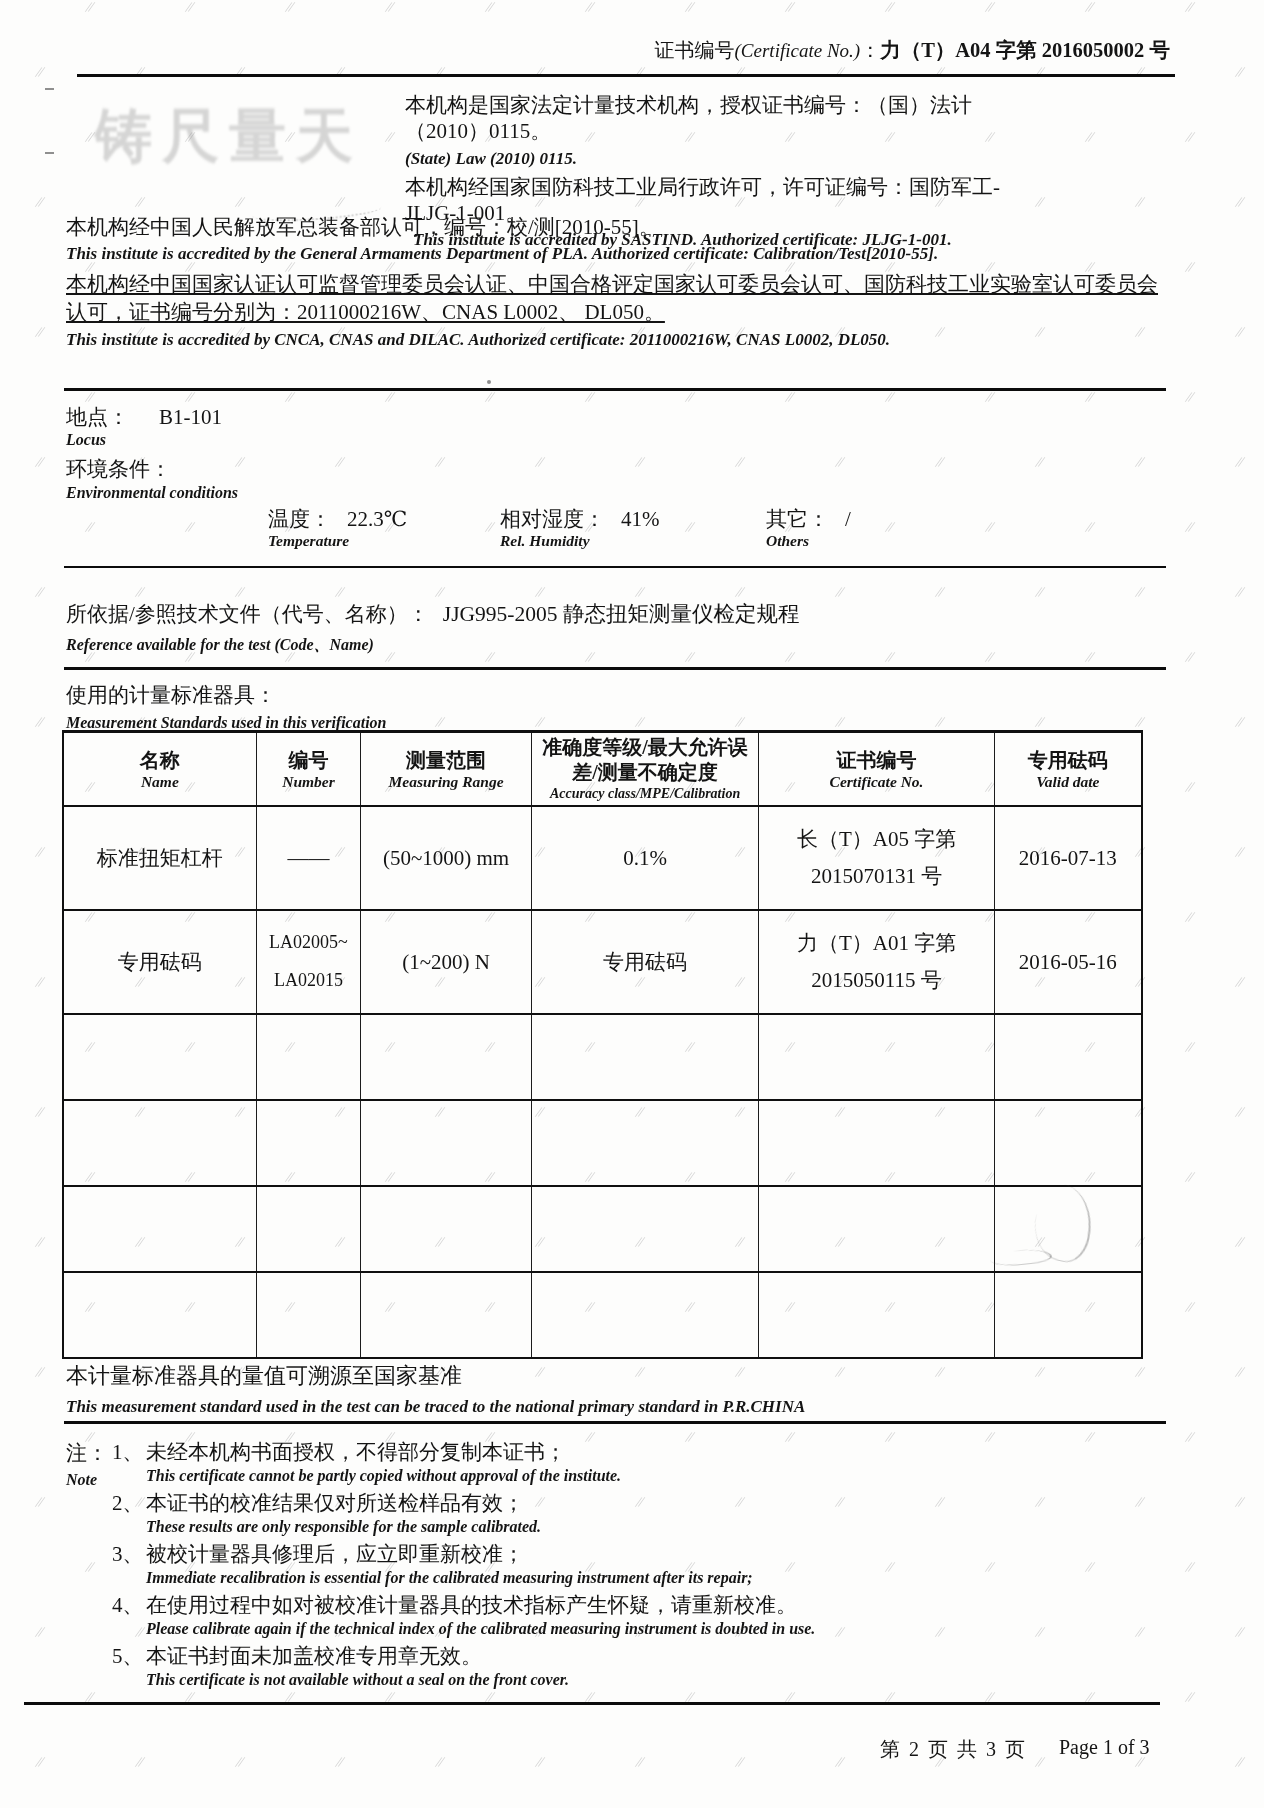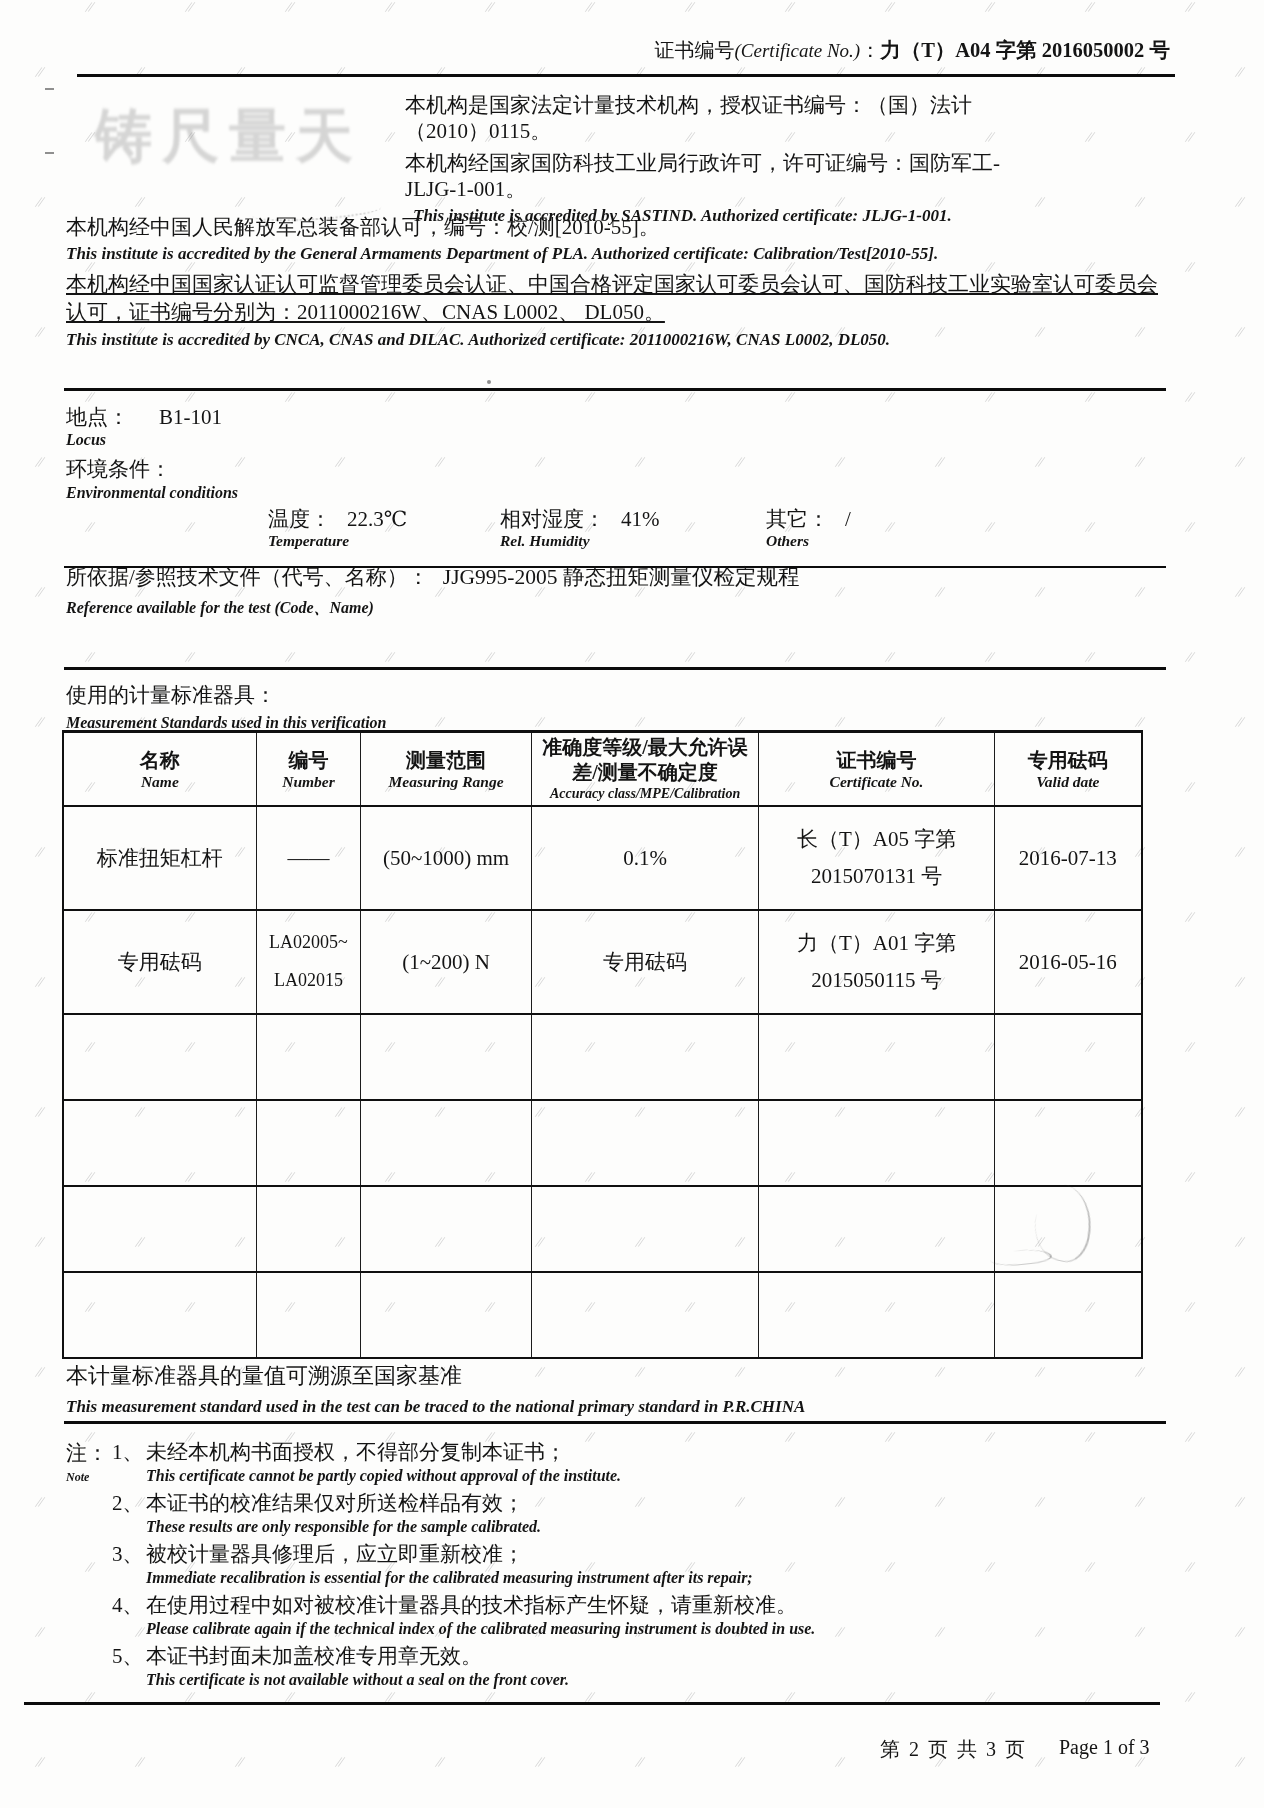--- a/index.html
+++ b/index.html
@@ -50,21 +50,21 @@
 
   
   .sec-locus{position:absolute;left:66px;top:404px;width:1100px;}
   .inline-val{margin-left:30px;}
   .env-values{position:relative;height:54px;margin-top:4px;}
   .env-group{position:absolute;top:0;}
   .env-group .val{margin-left:16px;}
   .env-group .en{font-size:15.5px;}
 
   
-  .sec-ref{position:absolute;left:66px;top:564px;width:1100px;}
+  .sec-ref{position:absolute;left:66px;top:601px;width:1100px;}
   .sec-ref .val{margin-left:14px;font-size:21.5px;}
   .sec-ref .en{margin-top:7px;}
 
   
   .sec-std-title{position:absolute;left:66px;top:682px;}
   .sec-std-title .en{margin-top:5px;}
   table.std{position:absolute;left:62px;top:730px;width:1081px;border-collapse:collapse;
             border:2px solid #101010;border-top-width:3px;}
   table.std th,table.std td{border:1.5px solid #1c1c1c;vertical-align:middle;
             text-align:center;padding:2px 6px;}
@@ -78,21 +78,21 @@
   .cell{font-size:21px;line-height:1.75;white-space:pre-line;}
 
   
   .sec-trace{position:absolute;left:66px;top:1362px;width:1100px;}
   .sec-trace .zh{font-size:22px;}
   .sec-trace .en-para{margin-top:6px;}
 
   
   .sec-notes{position:absolute;left:66px;top:1440px;width:1060px;}
   .notes-label{position:absolute;left:0;top:0;}
-  .notes-label .en{font-size:12px;margin-top:4px;font-style:italic;}
+  .notes-label .en{font-size:16px;margin-top:4px;font-style:italic;}
   .note-items{margin-left:46px;}
   .note-item{margin-bottom:5px;}
   .note-zh{font-size:21px;line-height:24px;margin-bottom:2px;}
   .note-num{display:inline-block;min-width:34px;}
   .note-en{margin-left:34px;font-style:italic;font-weight:bold;font-size:16px;line-height:20px;}
 
   
   .footer{position:absolute;top:1736px;left:880px;display:flex;gap:32px;font-size:20px;}
   .footer .f-zh{letter-spacing:2px;}
 
@@ -465,20 +465,21 @@
     <div class="cert-line">
       <span>证书编号</span><span class="lbl-en">(Certificate No.)</span><span>：</span><span class="val">力（T）A04 字第 2016050002 号</span>
     </div>
     <div class="rule" style="top:74px;left:77px;width:1098px;height:3px;"></div>
 
     <div class="stamp">铸尺量天</div>
     <div class="stamp-sub"></div>
 
     <div class="acc-indent">
       <div class="zh">本机构是国家法定计量技术机构，授权证书编号：（国）法计（2010）0115。</div>
+      <div class="en-para">(State) Law (2010) 0115.</div>
       <div class="zh" style="margin-top:5px;">本机构经国家国防科技工业局行政许可，许可证编号：国防军工-JLJG-1-001。</div>
       <div class="en-para" style="margin-left:8px;">This institute is accredited by SASTIND. Authorized certificate: JLJG-1-001.</div>
     </div>
 
     <div class="acc-full">
       <div class="zh">本机构经中国人民解放军总装备部认可，编号：校/测[2010-55]。</div>
       <div class="en-para">This institute is accredited by the General Armaments Department of PLA. Authorized certificate: Calibration/Test[2010-55].</div>
       <div class="zh" style="line-height:1.35;text-decoration:underline;">本机构经中国国家认证认可监督管理委员会认证、中国合格评定国家认可委员会认可、国防科技工业实验室认可委员会认可，证书编号分别为：2011000216W、CNAS L0002、 DL050。</div>
       <div class="en-para">This institute is accredited by CNCA, CNAS and DILAC. Authorized certificate: 2011000216W, CNAS L0002, DL050.</div>
     </div>

